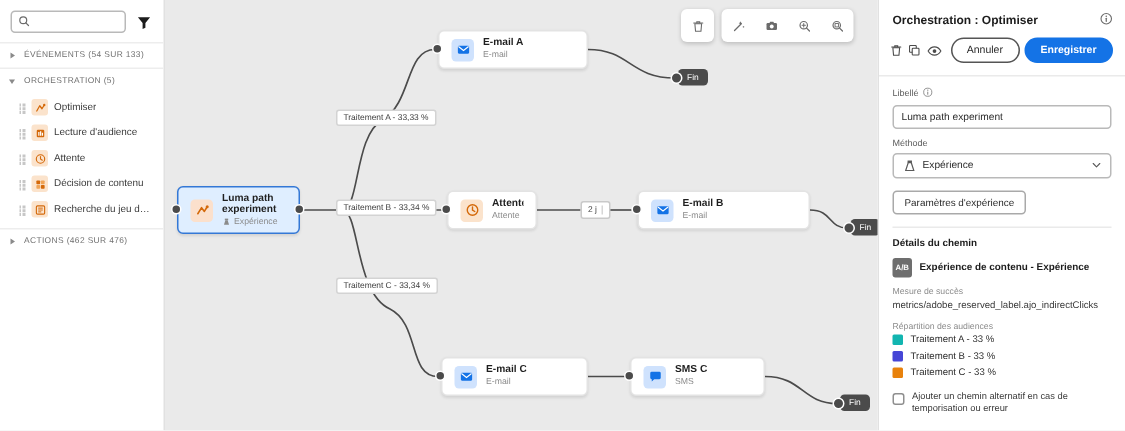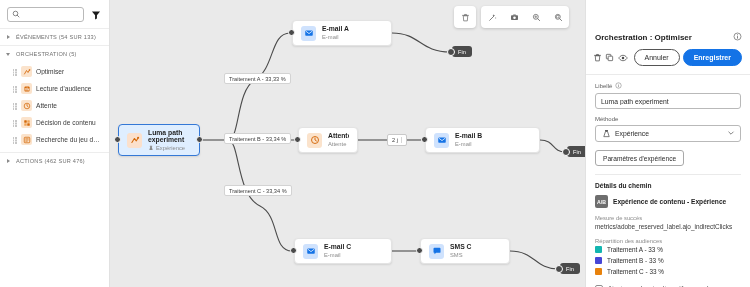--- a/index.html
+++ b/index.html
@@ -174,21 +174,20 @@
 
   
   .panel {
     width:165px; flex:0 0 165px; height:287px;
     background:#ffffff; border-left:1px solid #e1e1e1;
     position:relative; overflow:hidden;
   }
   .p-head {
     display:flex; align-items:center; justify-content:space-between;
     padding:8px 8px 6px 9px;
-    margin-top:24px;
   }
   .p-title { font-size:8px; font-weight:bold; color:#1c1c1c; }
   .p-actions {
     display:flex; align-items:center; gap:3px;
     padding:0 8px 8px 7px;
     border-bottom:1px solid #eaeaea;
   }
   .icon-btn {
     width:17px; height:17px; display:flex; align-items:center; justify-content:center;
     border-radius:3px; cursor:pointer;

